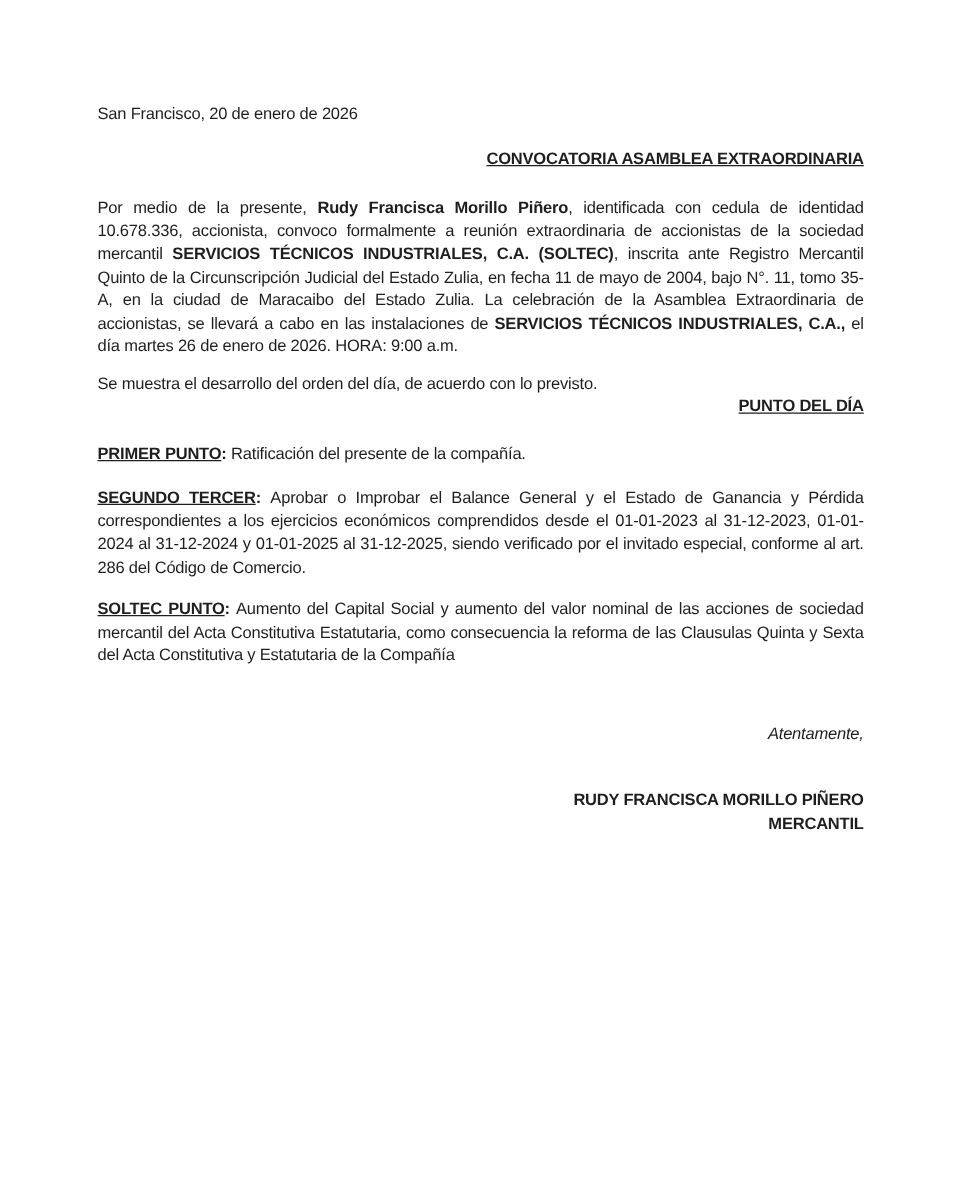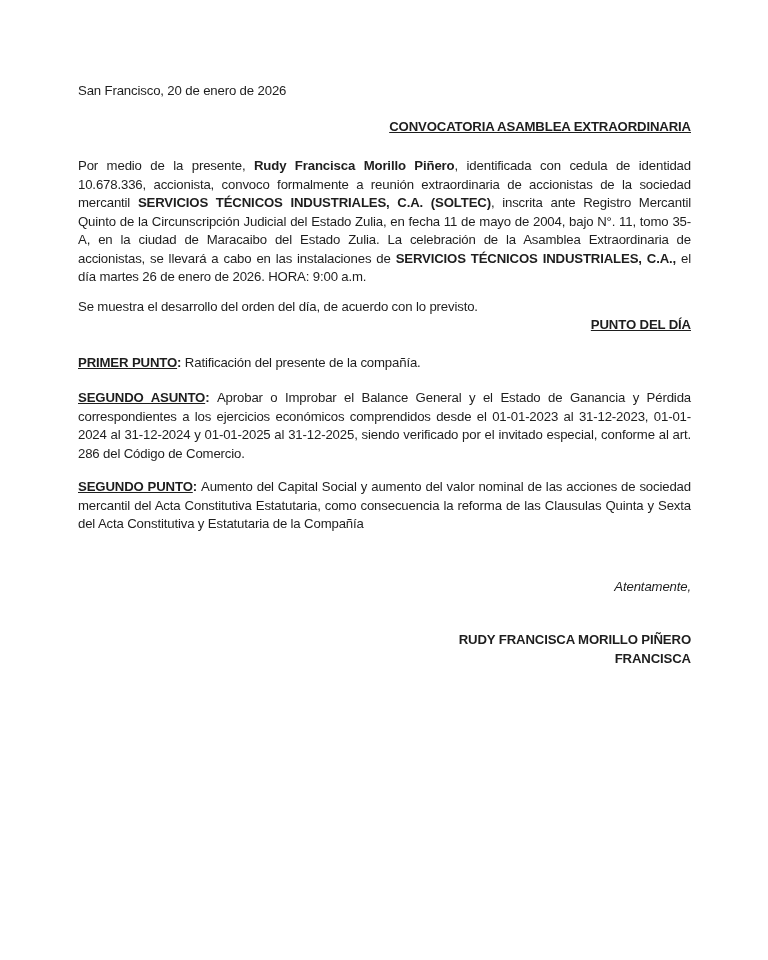--- a/index.html
+++ b/index.html
@@ -60,24 +60,24 @@
 
 
   <p class="para body-para"><span>Por medio de la presente, </span><b>Rudy Francisca Morillo Piñero</b><span>, identificada con cedula de identidad 10.678.336, accionista, convoco formalmente a reunión extraordinaria de accionistas de la sociedad mercantil </span><b>SERVICIOS TÉCNICOS INDUSTRIALES, C.A. (SOLTEC)</b><span>, inscrita ante Registro Mercantil Quinto de la Circunscripción Judicial del Estado Zulia, en fecha 11 de mayo de 2004, bajo N°. 11, tomo 35-A, en la ciudad de Maracaibo del Estado Zulia. La celebración de la Asamblea Extraordinaria de accionistas, se llevará a cabo en las instalaciones de </span><b>SERVICIOS TÉCNICOS INDUSTRIALES, C.A.,</b><span> el día martes 26 de enero de 2026. HORA: 9:00 a.m.</span></p>
 
   <p class="line agenda-intro">Se muestra el desarrollo del orden del día, de acuerdo con lo previsto.</p>
 
   <p class="line center agenda-title">PUNTO DEL DÍA</p>
 
   <p class="para agenda-item-1"><b class="u">PRIMER PUNTO</b><b>: </b><span>Ratificación del presente de la compañía.</span></p>
 
-  <p class="para agenda-item-2"><b class="u">SEGUNDO ASUNTO</b><b>: </b><span>Aprobar o Improbar el Balance General y el Estado de Ganancia y Pérdida correspondientes a los ejercicios económicos comprendidos desde el 01-01-2023 al 31-12-2023, 01-01-2024 al 31-12-2024 y 01-01-2025 al 31-12-2025, siendo verificado por el invitado especial, conforme al art. 286 del Código de Comercio.</span></p>
+  <p class="para agenda-item-2"><b class="u">SEGUNDO TERCER</b><b>: </b><span>Aprobar o Improbar el Balance General y el Estado de Ganancia y Pérdida correspondientes a los ejercicios económicos comprendidos desde el 01-01-2023 al 31-12-2023, 01-01-2024 al 31-12-2024 y 01-01-2025 al 31-12-2025, siendo verificado por el invitado especial, conforme al art. 286 del Código de Comercio.</span></p>
 
-  <p class="para agenda-item-3"><b class="u">SEGUNDO PUNTO</b><b>: </b><span>Aumento del Capital Social y aumento del valor nominal de las acciones de sociedad mercantil del Acta Constitutiva Estatutaria, como consecuencia la reforma de las Clausulas Quinta y Sexta del Acta Constitutiva y Estatutaria de la Compañía</span></p>
+  <p class="para agenda-item-3"><b class="u">SOLTEC PUNTO</b><b>: </b><span>Aumento del Capital Social y aumento del valor nominal de las acciones de sociedad mercantil del Acta Constitutiva Estatutaria, como consecuencia la reforma de las Clausulas Quinta y Sexta del Acta Constitutiva y Estatutaria de la Compañía</span></p>
 
   <p class="line center closing-line">Atentamente,</p>
 
   <div class="center signature-block">
     <p class="line">RUDY FRANCISCA MORILLO PIÑERO</p>
-    <p class="line">FRANCISCA</p>
+    <p class="line">MERCANTIL</p>
   </div>
 
 </div>
 
 </body></html>

